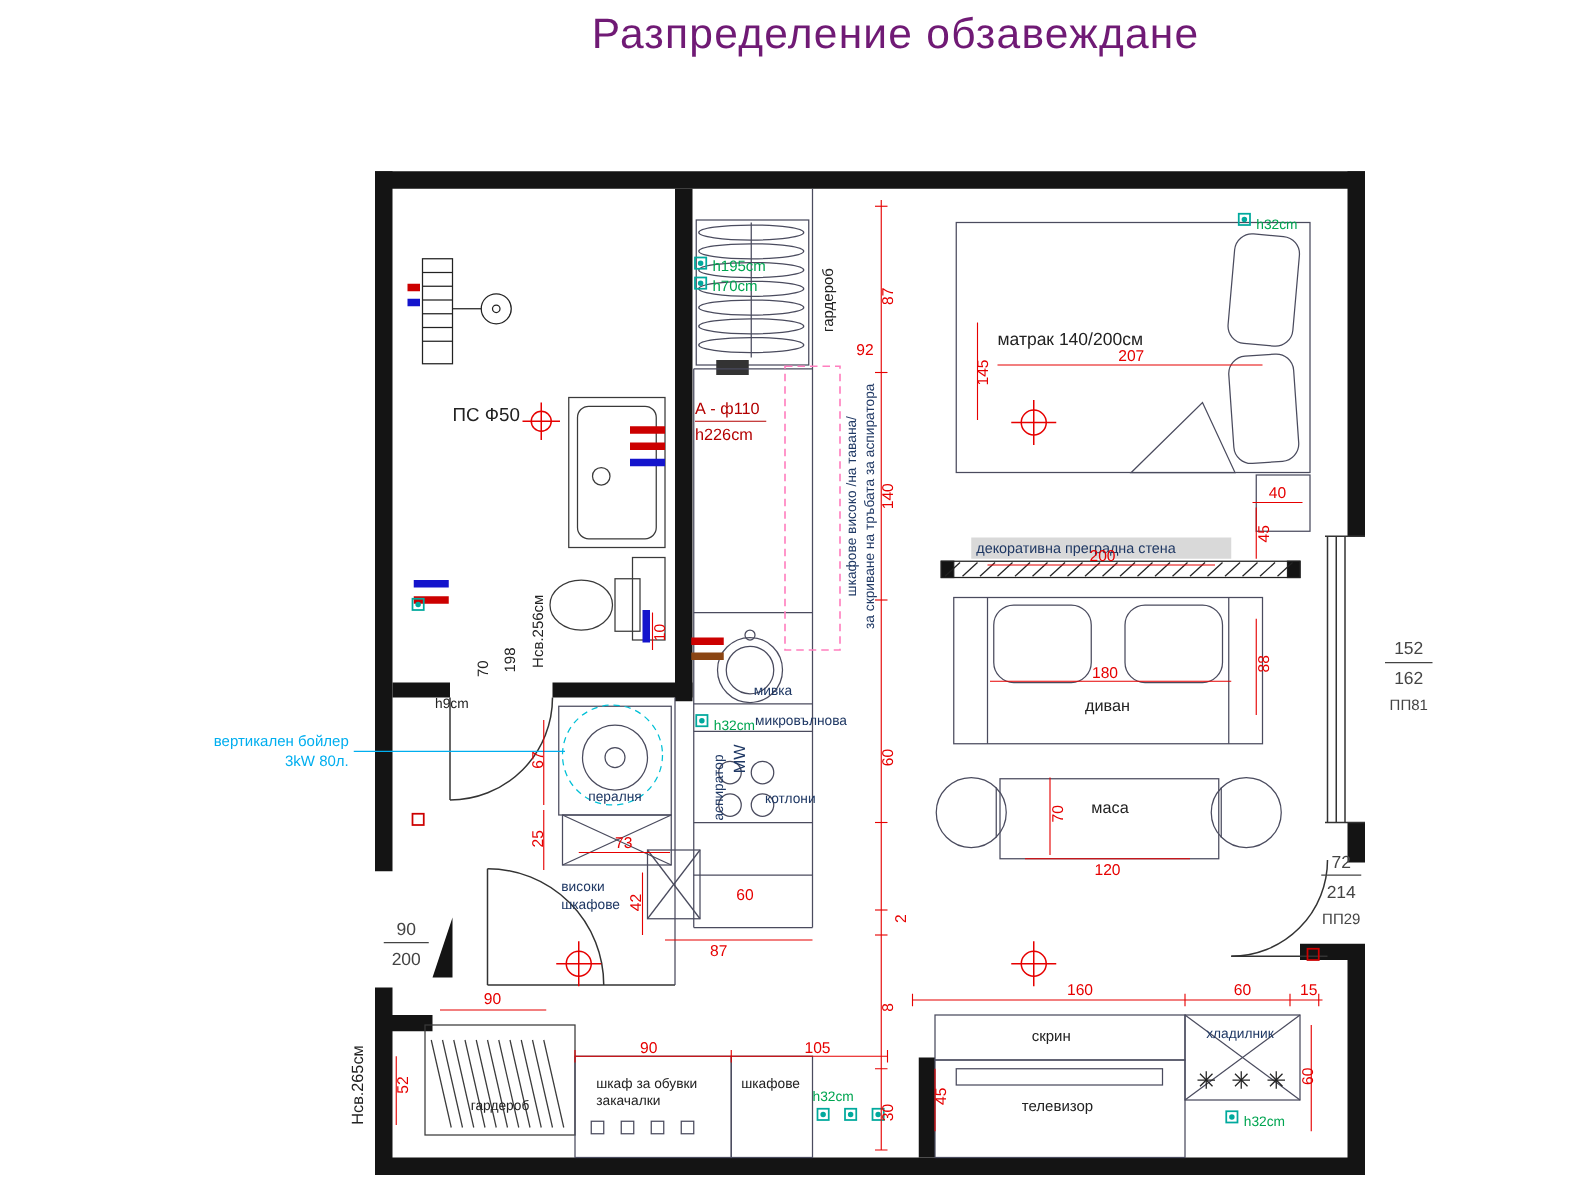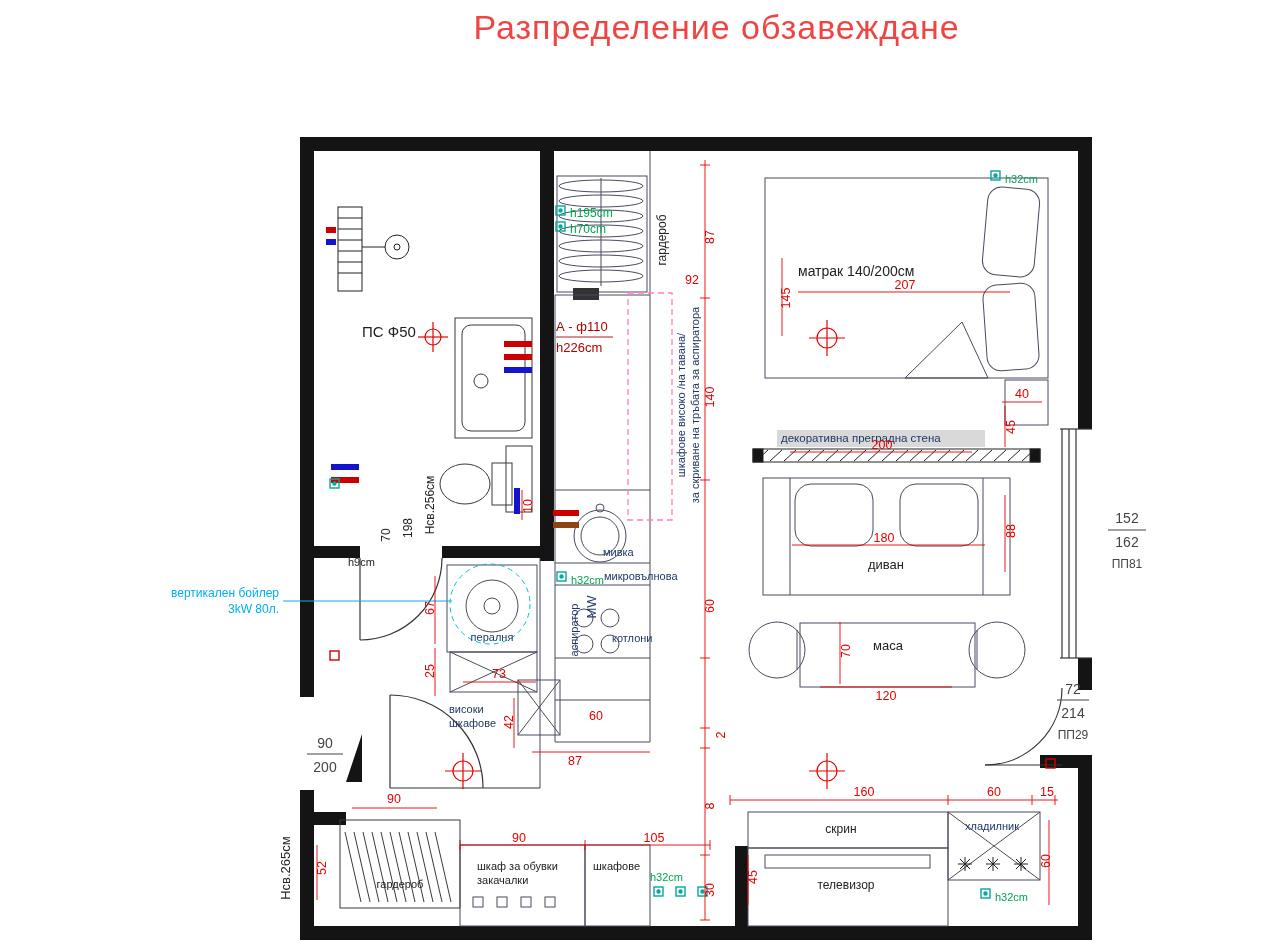--- a/index.html
+++ b/index.html
@@ -1,18 +1,18 @@
 <!DOCTYPE html>
 <html><head>
 <meta charset="utf-8">
 <style>
   html,body{margin:0;padding:0;background:#ffffff;font-family:"Liberation Sans",sans-serif;}
   .canvas{position:relative;width:1273px;height:945px;background:#fff;overflow:hidden;}
   .title{position:absolute;top:8px;left:0;width:100%;box-sizing:border-box;padding-left:160px;
-         text-align:center;font-size:34px;color:#ef4444;letter-spacing:1px;}
+         text-align:center;font-size:34px;color:#701a75;letter-spacing:1px;}
   svg{position:absolute;left:0;top:0;}
   svg text{font-family:"Liberation Sans",sans-serif;}
   .lbl{fill:#222222;}
   .nav{fill:#1f3864;}
   .red{fill:#e60000;}
   .grn{fill:#00a551;}
   .cyn{fill:#00aeef;}
   .gry{fill:#444444;}
   .shf{fill:#b30000;}
 </style>

